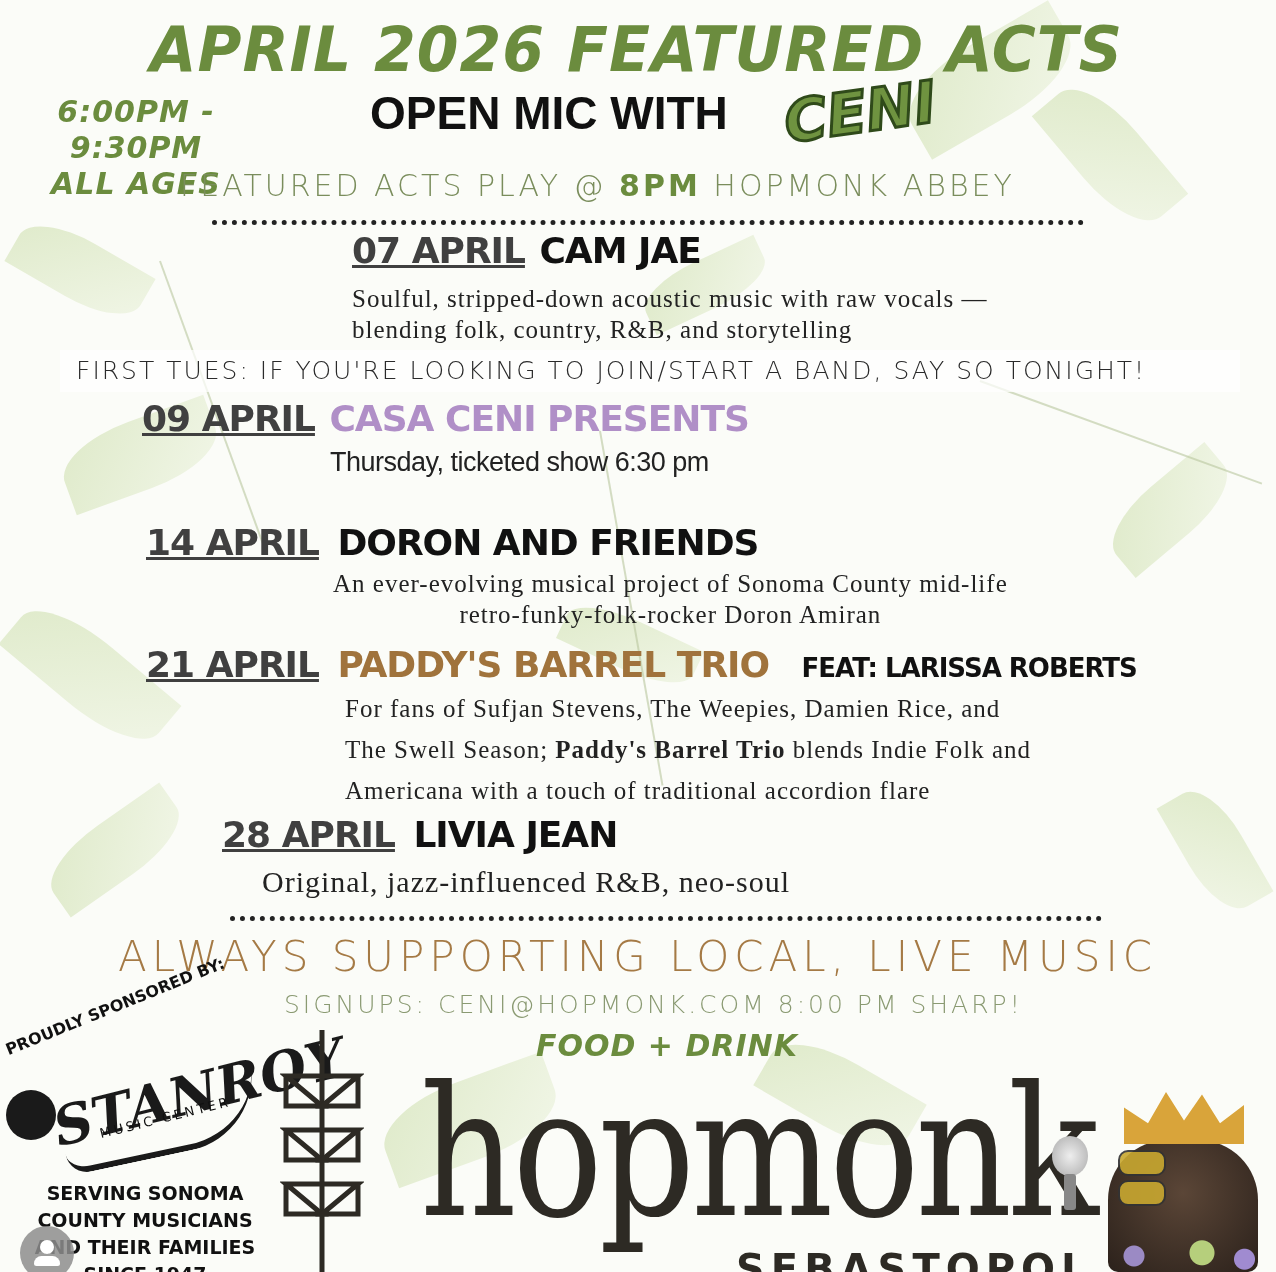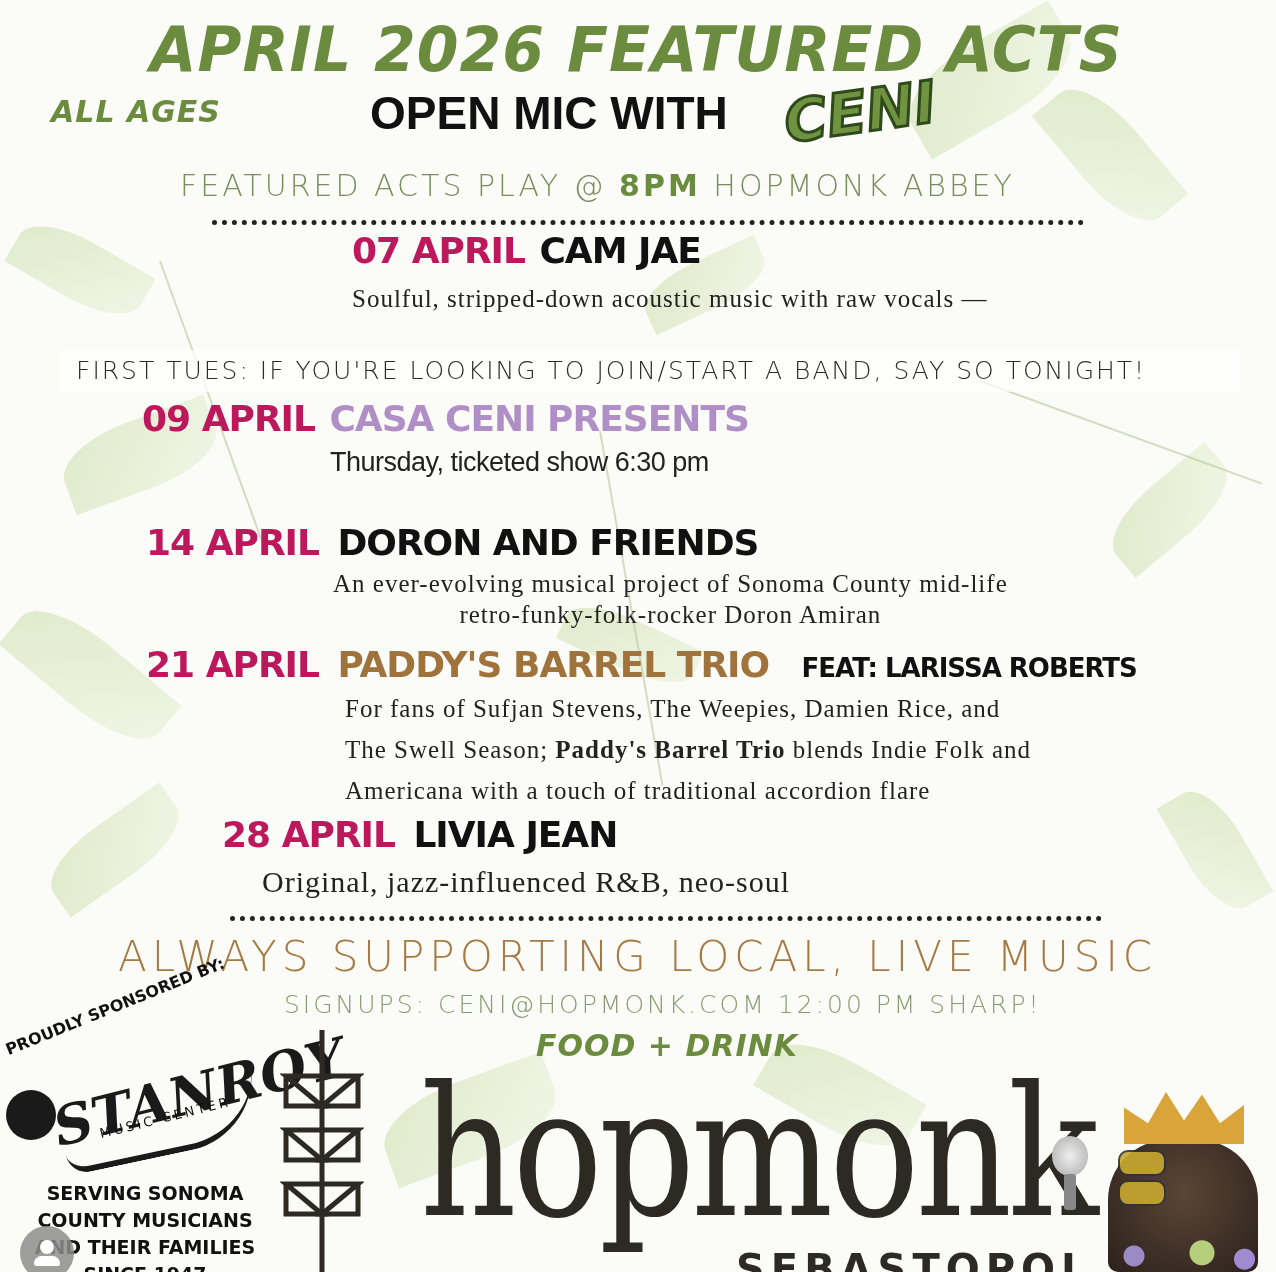--- a/index.html
+++ b/index.html
@@ -8,21 +8,21 @@
   .stem { position:absolute; height:2px; background:#b9c79e; opacity:.6; transform-origin:left center; }
   .abs { position:absolute; }
   .grunge { font-family:"DejaVu Sans", sans-serif; font-weight:900; color:#6b8c3e; font-style:italic; letter-spacing:1px; }
   .title { left:150px; top:14px; font-size:60px; transform:scaleY(1.05); white-space:nowrap; }
   .times { left:16px; top:94px; font-size:30px; line-height:36px; text-align:center; width:240px; }
   .openmic { left:370px; top:86px; font-family:"Liberation Sans", sans-serif; font-weight:700; font-size:46px; color:#111; white-space:nowrap; }
   .ceni-badge { left:784px; top:78px; font-family:"DejaVu Sans", sans-serif; font-weight:900; font-size:58px; color:#6f9340; -webkit-text-stroke:3px #2f4a1a; transform:rotate(-8deg); font-style:italic; }
   .featured-line { left:180px; top:168px; font-size:30px; letter-spacing:3px; color:#7a8d5c; white-space:nowrap; font-family:"DejaVu Sans", sans-serif; font-weight:300; }
   .featured-line b { color:#6b8c3e; font-weight:700; }
   .dots { height:0; border-top:5px dotted #222; }
-  .date { font-family:"DejaVu Sans", sans-serif; font-weight:700; color:#be185d; font-size:36px; white-space:nowrap; letter-spacing:-1px; }
+  .date { font-family:"DejaVu Sans", sans-serif; font-weight:700; color:#404040; font-size:36px; white-space:nowrap; letter-spacing:-1px;text-decoration:underline; }
   .act { font-family:"DejaVu Sans", sans-serif; font-weight:700; font-size:36px; color:#111; white-space:nowrap; letter-spacing:-1px; }
   .desc { font-family:Liberation Serif, serif; font-size:25px; color:#222; line-height:31px; letter-spacing:1px; }
   .banner { left:60px; top:350px; width:1180px; height:42px; background:rgba(255,255,255,.7); }
   .banner-text { left:76px; top:356px; font-family:"DejaVu Sans", sans-serif; font-size:25px; letter-spacing:2px; color:#2a2a2a; white-space:nowrap; font-weight:300; }
   .always { left:118px; top:932px; font-family:"DejaVu Sans", sans-serif; font-size:42px; letter-spacing:5px; color:#a57a45; white-space:nowrap; font-weight:300; }
   .signups { left:284px; top:990px; font-family:"DejaVu Sans", sans-serif; font-size:25px; letter-spacing:3px; color:#8a9a72; white-space:nowrap; font-weight:300; }
   .food { left:536px; top:1028px; font-size:30px; white-space:nowrap; }
   .sponsor-top { left:10px; top:1040px; font-family:"DejaVu Sans", sans-serif; font-weight:700; font-size:16px; color:#111; transform:rotate(-22deg); transform-origin:left bottom; white-space:nowrap; }
   .stanroy { left:50px; top:1060px; font-family:"DejaVu Serif", serif; font-weight:900; font-style:italic; font-size:54px; color:#1a1a1a; transform:rotate(-14deg); white-space:nowrap; }
   .stanroy-sub { left:98px; top:1110px; font-family:"DejaVu Sans", sans-serif; font-size:13px; letter-spacing:3px; color:#111; transform:rotate(-14deg); white-space:nowrap; }
@@ -59,34 +59,36 @@
   <div class="leaf" style="left:760px;top:1060px;width:160px;height:70px;transform:rotate(30deg)"></div>
   <div class="leaf" style="left:560px;top:620px;width:140px;height:50px;transform:rotate(25deg)"></div>
   <div class="leaf" style="left:640px;top:260px;width:130px;height:50px;transform:rotate(-25deg)"></div>
   <div class="stem" style="left:160px;top:260px;width:300px;transform:rotate(70deg)"></div>
   <div class="stem" style="left:600px;top:430px;width:360px;transform:rotate(80deg)"></div>
   <div class="stem" style="left:980px;top:380px;width:300px;transform:rotate(20deg)"></div>
 </div>
 
 <div class="abs grunge title">APRIL 2026 FEATURED ACTS</div>
 <div class="abs grunge times">
+  <div>6:00PM - 9:30PM</div>
   <div>ALL AGES</div>
 </div>
 <div class="abs openmic">OPEN MIC WITH</div>
 <div class="abs ceni-badge">CENI</div>
 <div class="abs featured-line"><span>FEATURED ACTS PLAY @ </span><b>8PM</b><span> HOPMONK ABBEY</span></div>
 
 <div class="abs dots" style="left:212px;top:220px;width:872px;"></div>
 
 <div class="abs" style="left:352px;top:230px;">
   <span class="date">07 APRIL</span>
   <span class="act" style="margin-left:10px">CAM JAE</span>
 </div>
 <div class="abs desc" style="left:352px;top:283px;">
   <div>Soulful, stripped-down acoustic music with raw vocals —</div>
+  <div>blending folk, country, R&amp;B, and storytelling</div>
 </div>
 
 <div class="abs banner"></div>
 <div class="abs banner-text">FIRST TUES: IF YOU'RE LOOKING TO JOIN/START A BAND, SAY SO TONIGHT!</div>
 
 <div class="abs" style="left:142px;top:398px;">
   <span class="date">09 APRIL</span>
   <span class="act" style="margin-left:10px;color:#b08fc7">CASA CENI PRESENTS</span>
 </div>
 <div class="abs" style="left:330px;top:444px;font-family:'Liberation Sans',sans-serif;font-size:27px;color:#222;line-height:36px;letter-spacing:-0.5px;">
@@ -117,21 +119,21 @@
   <span class="date">28 APRIL</span>
   <span class="act" style="margin-left:14px">LIVIA JEAN</span>
 </div>
 <div class="abs desc" style="left:262px;top:866px;font-size:30px;">
   <div>Original, jazz-influenced R&amp;B, neo-soul</div>
 </div>
 
 <div class="abs dots" style="left:230px;top:916px;width:872px;"></div>
 
 <div class="abs always">ALWAYS SUPPORTING LOCAL, LIVE MUSIC</div>
-<div class="abs signups">SIGNUPS: CENI@HOPMONK.COM 12:00 PM SHARP!</div>
+<div class="abs signups">SIGNUPS: CENI@HOPMONK.COM 8:00 PM SHARP!</div>
 <div class="abs grunge food">FOOD + DRINK</div>
 
 <div class="abs sponsor-top">PROUDLY SPONSORED BY:</div>
 <div class="abs stanroy-disc"></div>
 <div class="abs stanroy-swoosh"></div>
 <div class="abs stanroy">STANROY</div>
 <div class="abs stanroy-sub">MUSIC CENTER</div>
 <div class="abs serving">
   <div>SERVING SONOMA</div>
   <div>COUNTY MUSICIANS</div>

